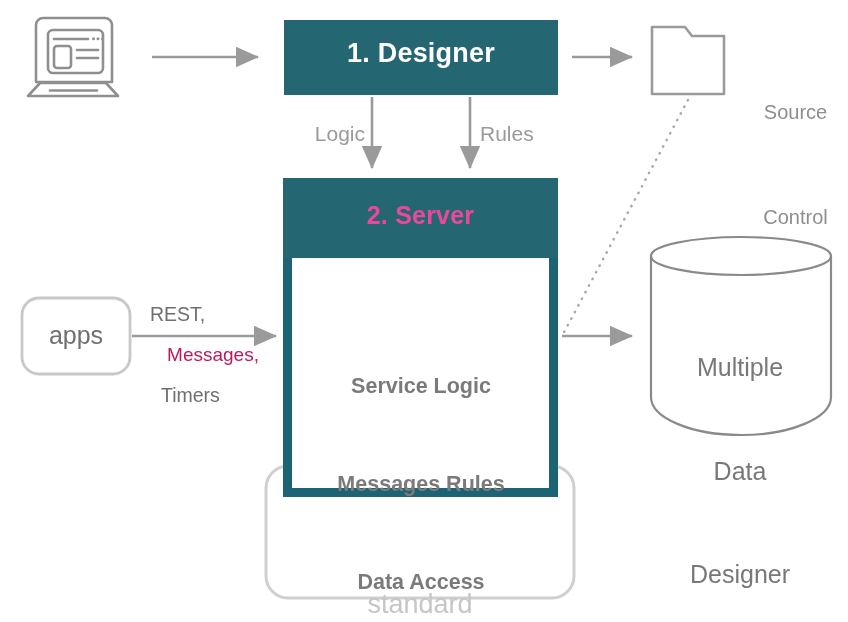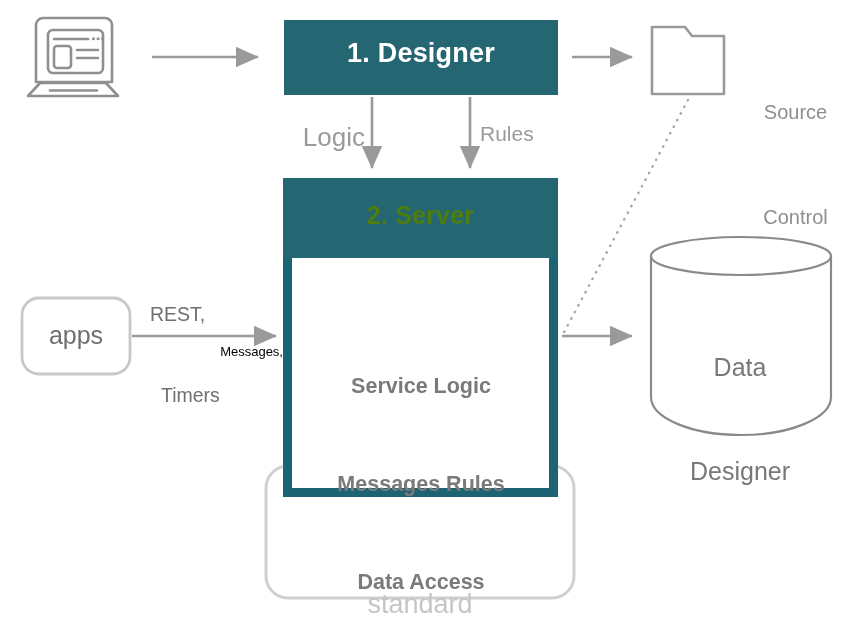--- a/index.html
+++ b/index.html
@@ -44,21 +44,21 @@
     font-size: 27px;
     font-weight: bold;
     letter-spacing: 0.2px;
   }
   
   #server-box-label {
     left: 283px;
     top: 201px;
     width: 275px;
     text-align: center;
-    color: #4d7c0f;
+    color: #ec4899;
     font-size: 25px;
     font-weight: bold;
     letter-spacing: 0.2px;
   }
   
   #server-capabilities {
     left: 293px;
     top: 305px;
     width: 256px;
     text-align: center;
@@ -67,21 +67,21 @@
     font-weight: bold;
     line-height: 1.52;
   }
   
   #edge-label-logic {
     left: 295px;
     top: 122px;
     width: 70px;
     text-align: right;
     color: #9a9a9a;
-    font-size: 26px;
+    font-size: 21px;
   }
   #edge-label-code {
     left: 480px;
     top: 122px;
     width: 70px;
     text-align: left;
     color: #9a9a9a;
     font-size: 21px;
   }
   
@@ -99,23 +99,23 @@
     top: 303px;
     width: 130px;
     text-align: left;
     color: #6f6f6f;
     font-size: 19.5px;
   }
   #protocol-label-1 {
     left: 143px;
     top: 344px;
     width: 140px;
-    text-align: right;
-    color: #000000;
-    font-size: 13px;
+    text-align: center;
+    color: #be185d;
+    font-size: 19px;
   }
   #protocol-label-2 {
     left: 161px;
     top: 384px;
     width: 130px;
     text-align: left;
     color: #6f6f6f;
     font-size: 19.5px;
   }
   
@@ -260,20 +260,21 @@
   <div class="lbl" id="protocol-label-0">REST,</div>
   <div class="lbl" id="protocol-label-1">Messages,</div>
   <div class="lbl" id="protocol-label-2">Timers</div>
 
   <div class="lbl" id="source-control-label">
     <div>Source</div>
     <div>Control</div>
   </div>
 
   <div class="lbl" id="datasource-label">
+    <div>Multiple</div>
     <div>Data</div>
     <div>Designer</div>
   </div>
 
   <div class="lbl" id="container-label">
     <div>standard</div>
     
   </div>
 
 </div>

